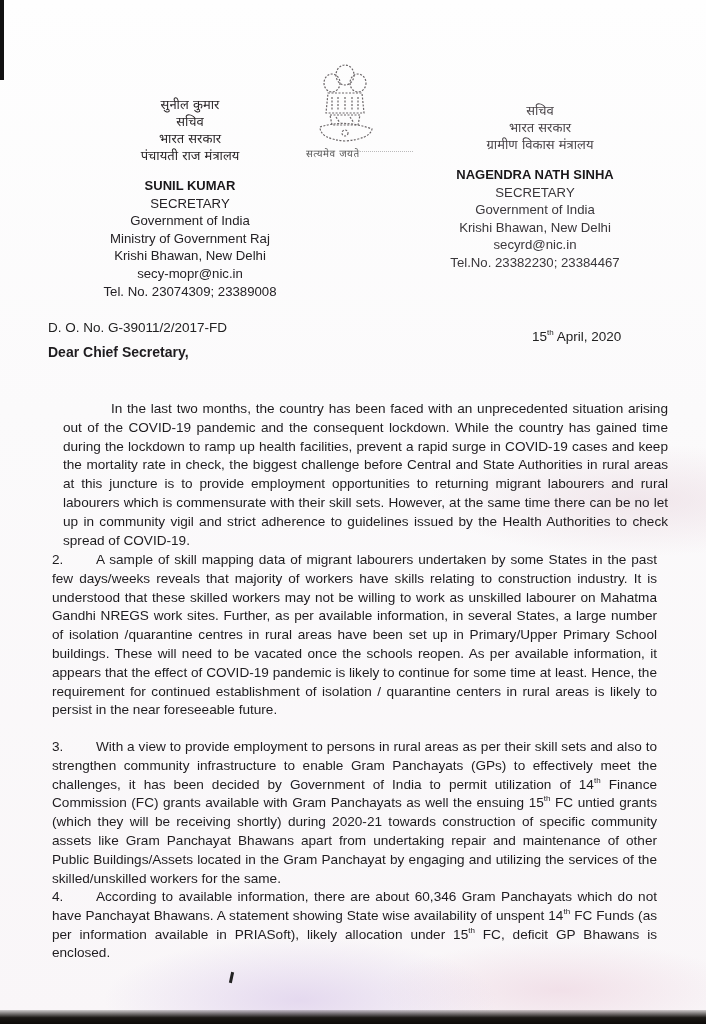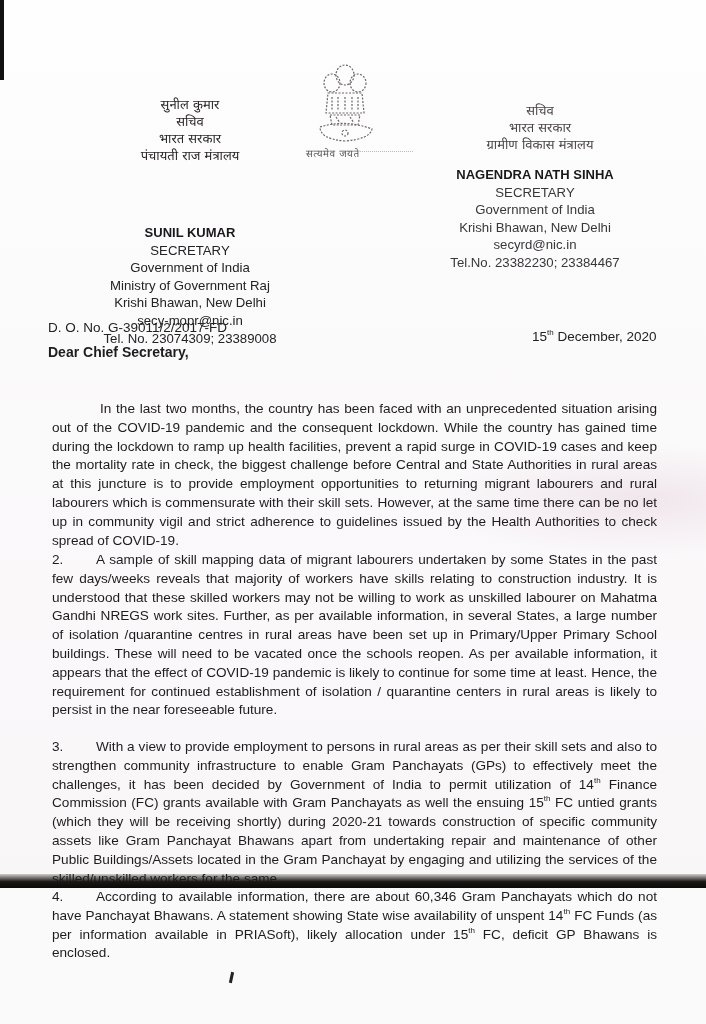--- a/index.html
+++ b/index.html
@@ -3,57 +3,57 @@
 <meta charset="utf-8">
 <style>
   html, body { margin:0; padding:0; }
   body {
     width:706px; height:1024px; overflow:hidden; position:relative;
     background:#fbfafa;
     font-family:"Liberation Sans", sans-serif;
     color:#1d1b1e;
   }
   .page {
-    position:absolute; left:0; top:0; width:706px; height:888px;
+    position:absolute; left:0; top:0; width:706px; height:1024px;
     background:
       radial-gradient(ellipse 300px 80px at 640px 500px, rgba(232,214,222,0.55), transparent 70%),
       radial-gradient(ellipse 280px 90px at 300px 1000px, rgba(220,205,235,0.7), transparent 70%),
       radial-gradient(ellipse 260px 70px at 560px 990px, rgba(238,215,226,0.7), transparent 70%),
       linear-gradient(180deg, #fefefe 0%, #fbfafb 40%, #f9f6f8 100%);
   }
   .left-edge { position:absolute; left:0; top:0; width:4px; height:80px; background:#111; }
   .bottom-edge {
     position:absolute; left:0; bottom:0; width:706px; height:14px;
     background:linear-gradient(180deg, rgba(40,35,30,0.2) 0%, #1a1714 55%, #0c0a08 100%);
   }
   .center { text-align:center; }
   .hindi { font-family:"DejaVu Sans", sans-serif; font-size:13px; line-height:17px; color:#2a2628; }
   .block-en { font-size:13.2px; line-height:17.6px; color:#252226; }
   .block-en .name { font-weight:bold; font-size:13px; color:#1a181b; }
   .email { }
   #left-hindi { position:absolute; left:90px; top:96px; width:200px; }
-  #left-en { position:absolute; left:60px; top:177px; width:260px;margin-top:47px; }
+  #left-en { position:absolute; left:60px; top:177px; width:260px; }
   #right-hindi { position:absolute; left:430px; top:102px; width:220px; }
   #right-en { position:absolute; left:400px; top:166px; width:270px; color:#3a373b; }
   #right-hindi .hindi { color:#4a4549; }
   #emblem { position:absolute; left:300px; top:55px; width:90px; height:100px; }
   #emblem-caption { position:absolute; left:306px; top:146px; font-family:"DejaVu Sans", sans-serif; font-size:10px; color:#555; letter-spacing:0.5px; }
   #emblem-dots { position:absolute; left:353px; top:151px; width:60px; border-bottom:1px dotted #bbb; }
   #do-no { position:absolute; left:48px; top:320px; font-size:13.5px; color:#222; }
   #date { position:absolute; left:532px; top:328px; font-size:13.5px; color:#222; }
   #date sup { font-size:8px; }
   #salutation { position:absolute; left:48px; top:344px; font-size:14px; font-weight:bold; color:#1e1c1f;text-align:center; }
   .para {
     position:absolute; left:52px; width:605px;
     font-size:13.6px; line-height:18.8px; text-align:justify; color:#1e1c1f;
     font-family:"Liberation Sans", sans-serif;
   }
   .para .num { display:inline-block; width:44px; }
   .para sup { font-size:8px; line-height:0; }
-  #p1 { top:400px; text-indent:48px; }
+  #p1 { top:400px; text-indent:48px;margin-left:11px; }
   #p2 { top:551px; }
   #p3 { top:738px; }
   #p4 { top:888px; }
   #stray-mark { position:absolute; left:230px; top:972px; width:3px; height:11px; background:#222; transform:rotate(12deg); }
 </style>
 </head>
 <body>
 
 <div class="page">
   <div class="left-edge"></div>
@@ -100,21 +100,21 @@
   <div id="right-en" class="center block-en">
     <div class="name">NAGENDRA NATH SINHA</div>
     <div>SECRETARY</div>
     <div>Government of India</div>
     <div>Krishi Bhawan, New Delhi</div>
     <div class="email">secyrd@nic.in</div>
     <div>Tel.No. 23382230; 23384467</div>
   </div>
 
   <div id="do-no">D. O. No. G-39011/2/2017-FD</div>
-  <div id="date"><span>15</span><sup>th</sup><span> December, 2020</span></div>
+  <div id="date"><span>15</span><sup>th</sup><span> April, 2020</span></div>
 
   <div id="salutation">Dear Chief Secretary,</div>
 
   <div id="p1" class="para">In the last two months, the country has been faced with an unprecedented situation arising out of the COVID-19 pandemic and the consequent lockdown. While the country has gained time during the lockdown to ramp up health facilities, prevent a rapid surge in COVID-19 cases and keep the mortality rate in check, the biggest challenge before Central and State Authorities in rural areas at this juncture is to provide employment opportunities to returning migrant labourers and rural labourers which is commensurate with their skill sets. However, at the same time there can be no let up in community vigil and strict adherence to guidelines issued by the Health Authorities to check spread of COVID-19.</div>
 
   <div id="p2" class="para"><span class="num">2.</span><span>A sample of skill mapping data of migrant labourers undertaken by some States in the past few days/weeks reveals that majority of workers have skills relating to construction industry. It is understood that these skilled workers may not be willing to work as unskilled labourer on Mahatma Gandhi NREGS work sites. Further, as per available information, in several States, a large number of isolation /quarantine centres in rural areas have been set up in Primary/Upper Primary School buildings. These will need to be vacated once the schools reopen. As per available information, it appears that the effect of COVID-19 pandemic is likely to continue for some time at least. Hence, the requirement for continued establishment of isolation / quarantine centers in rural areas is likely to persist in the near foreseeable future.</span></div>
 
   <div id="p3" class="para"><span class="num">3.</span><span>With a view to provide employment to persons in rural areas as per their skill sets and also to strengthen community infrastructure to enable Gram Panchayats (GPs) to effectively meet the challenges, it has been decided by Government of India to permit utilization of 14</span><sup>th</sup><span> Finance Commission (FC) grants available with Gram Panchayats as well the ensuing 15</span><sup>th</sup><span>  FC untied grants (which they will be receiving shortly) during 2020-21 towards construction of specific community assets like Gram Panchayat Bhawans apart from undertaking repair and maintenance of other Public Buildings/Assets located in the Gram Panchayat by engaging and utilizing the services of the skilled/unskilled workers for the same.</span></div>
 
   <div id="p4" class="para"><span class="num">4.</span><span>According to available information, there are about 60,346 Gram Panchayats which do not have Panchayat Bhawans. A statement showing State wise availability of unspent 14</span><sup>th</sup><span> FC Funds (as per information available in PRIASoft), likely allocation under 15</span><sup>th</sup><span> FC, deficit GP Bhawans is enclosed.</span></div>

